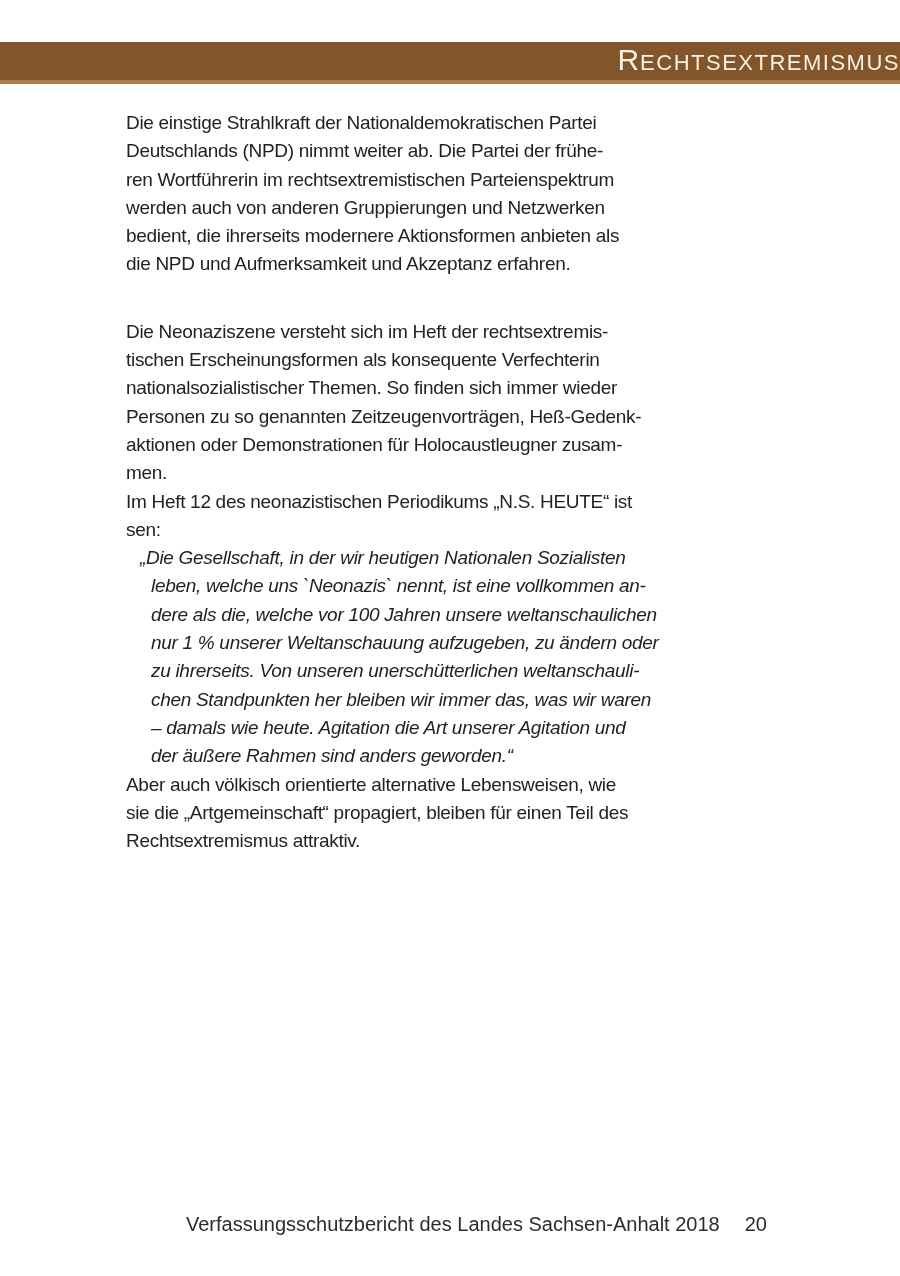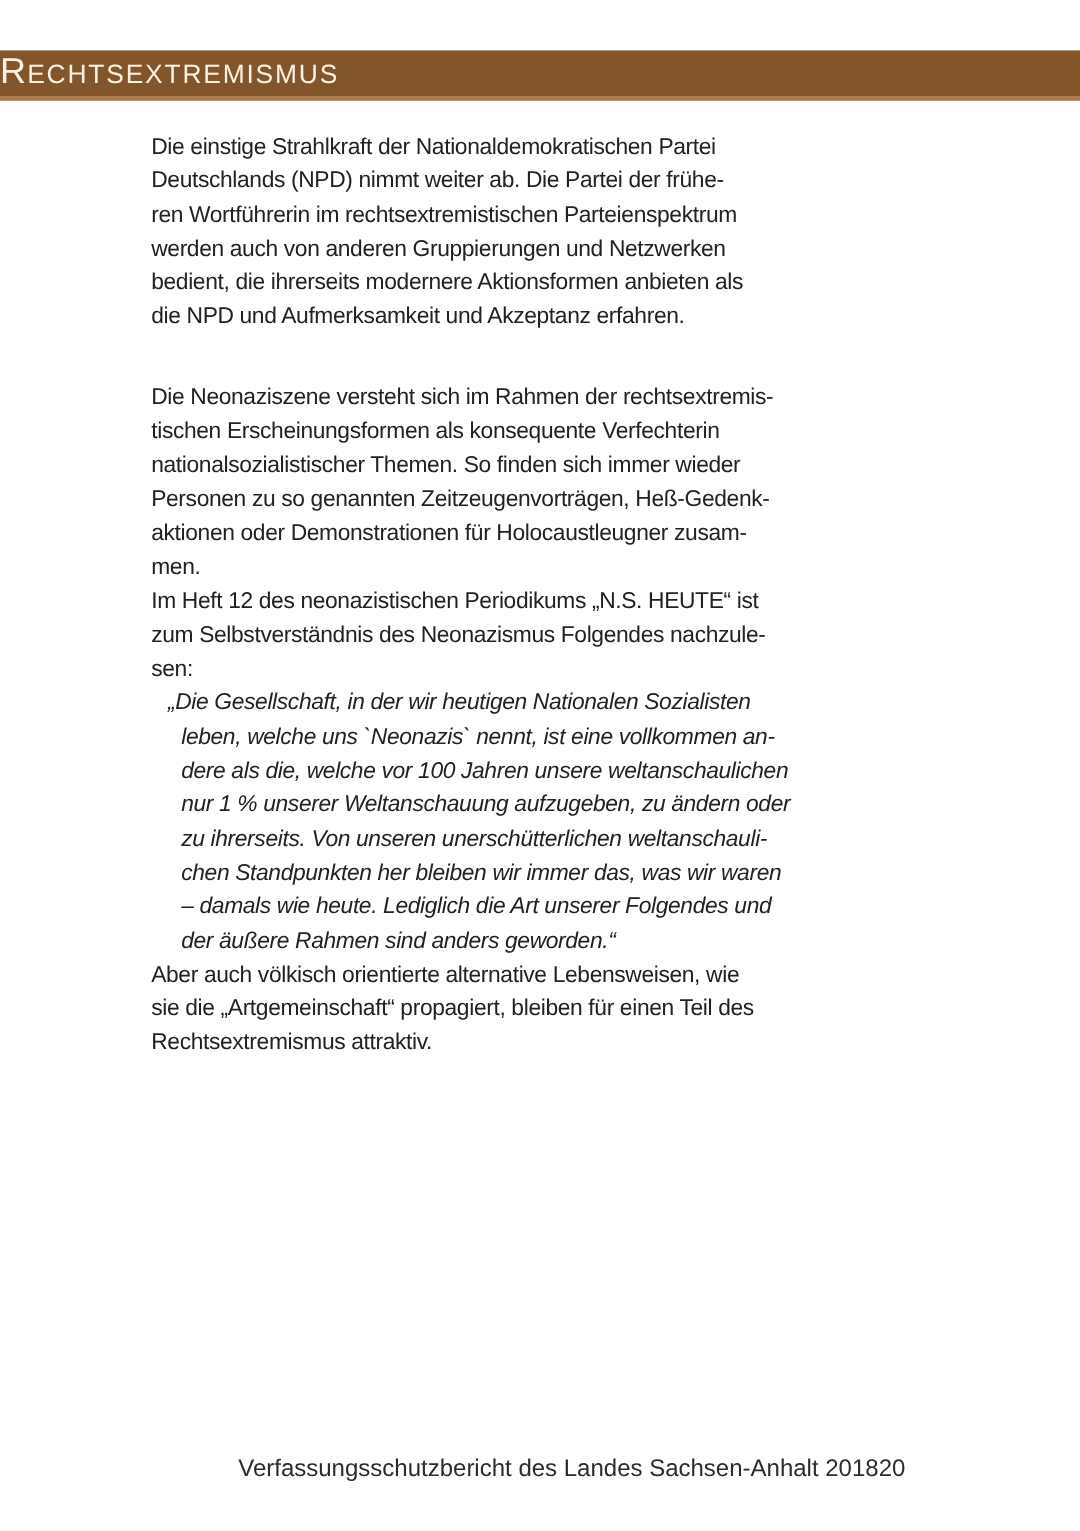--- a/index.html
+++ b/index.html
@@ -21,21 +21,21 @@
     color: var(--text-dark);
   }
   
   .title-bar {
     margin-top: 42px;
     height: 38px;
     width: 100%;
     background: var(--bar-brown);
     display: flex;
     align-items: center;
-    justify-content: flex-start;
+    justify-content: flex-end;
   }
   .title-underline {
     height: 4px;
     width: 100%;
     background: var(--underline-tan);
   }
   .page-title {
     color: var(--title-cream);
     font-weight: normal;
     font-size: 22px;
@@ -63,21 +63,21 @@
     font-style: italic;
   }
   .quote .line:first-child { text-indent: -11px; }
   
   .footer {
     position: absolute;
     top: 1212px;
     left: 186px;
     right: 133px;
     display: flex;
-    justify-content: center;
+    justify-content: space-between;
     align-items: baseline;
     font-size: 20px;
     line-height: 24px;
     letter-spacing: 0;
     color: var(--footer-gray);
   }
 </style>
 </head>
 <body>
 
@@ -91,40 +91,39 @@
   <main class="body-text">
     <div class="para">
         <div class="line">Die einstige Strahlkraft der Nationaldemokratischen Partei</div>
         <div class="line">Deutschlands (NPD) nimmt weiter ab. Die Partei der frühe-</div>
         <div class="line">ren Wortführerin im rechtsextremistischen Parteienspektrum</div>
         <div class="line">werden auch von anderen Gruppierungen und Netzwerken</div>
         <div class="line">bedient, die ihrerseits modernere Aktionsformen anbieten als</div>
         <div class="line">die NPD und Aufmerksamkeit und Akzeptanz erfahren.</div>
       </div>
     <div class="para para-gap">
-        <div class="line">Die Neonaziszene versteht sich im Rahmen der rechtsextremis-</div>
+        <div class="line">Die Neonaziszene versteht sich im Heft der rechtsextremis-</div>
         <div class="line">tischen Erscheinungsformen als konsequente Verfechterin</div>
         <div class="line">nationalsozialistischer Themen. So finden sich immer wieder</div>
         <div class="line">Personen zu so genannten Zeitzeugenvorträgen, Heß-Gedenk-</div>
         <div class="line">aktionen oder Demonstrationen für Holocaustleugner zusam-</div>
         <div class="line">men.</div>
       </div>
     <div class="para">
         <div class="line">Im Heft 12 des neonazistischen Periodikums „N.S. HEUTE“ ist</div>
-        <div class="line">zum Selbstverständnis des Neonazismus Folgendes nachzule-</div>
         <div class="line">sen:</div>
       </div>
     <div class="para quote">
         <div class="line">„Die Gesellschaft, in der wir heutigen Nationalen Sozialisten</div>
         <div class="line">leben, welche uns `Neonazis` nennt, ist eine vollkommen an-</div>
         <div class="line">dere als die, welche vor 100 Jahren unsere weltanschaulichen</div>
         <div class="line">nur 1 % unserer Weltanschauung aufzugeben, zu ändern oder</div>
         <div class="line">zu ihrerseits. Von unseren unerschütterlichen weltanschauli-</div>
         <div class="line">chen Standpunkten her bleiben wir immer das, was wir waren</div>
-        <div class="line">– damals wie heute. Lediglich die Art unserer Folgendes und</div>
+        <div class="line">– damals wie heute. Agitation die Art unserer Agitation und</div>
         <div class="line">der äußere Rahmen sind anders geworden.“</div>
       </div>
     <div class="para">
         <div class="line">Aber auch völkisch orientierte alternative Lebensweisen, wie</div>
         <div class="line">sie die „Artgemeinschaft“ propagiert, bleiben für einen Teil des</div>
         <div class="line">Rechtsextremismus attraktiv.</div>
       </div>
   </main>
 
   <footer class="footer">

